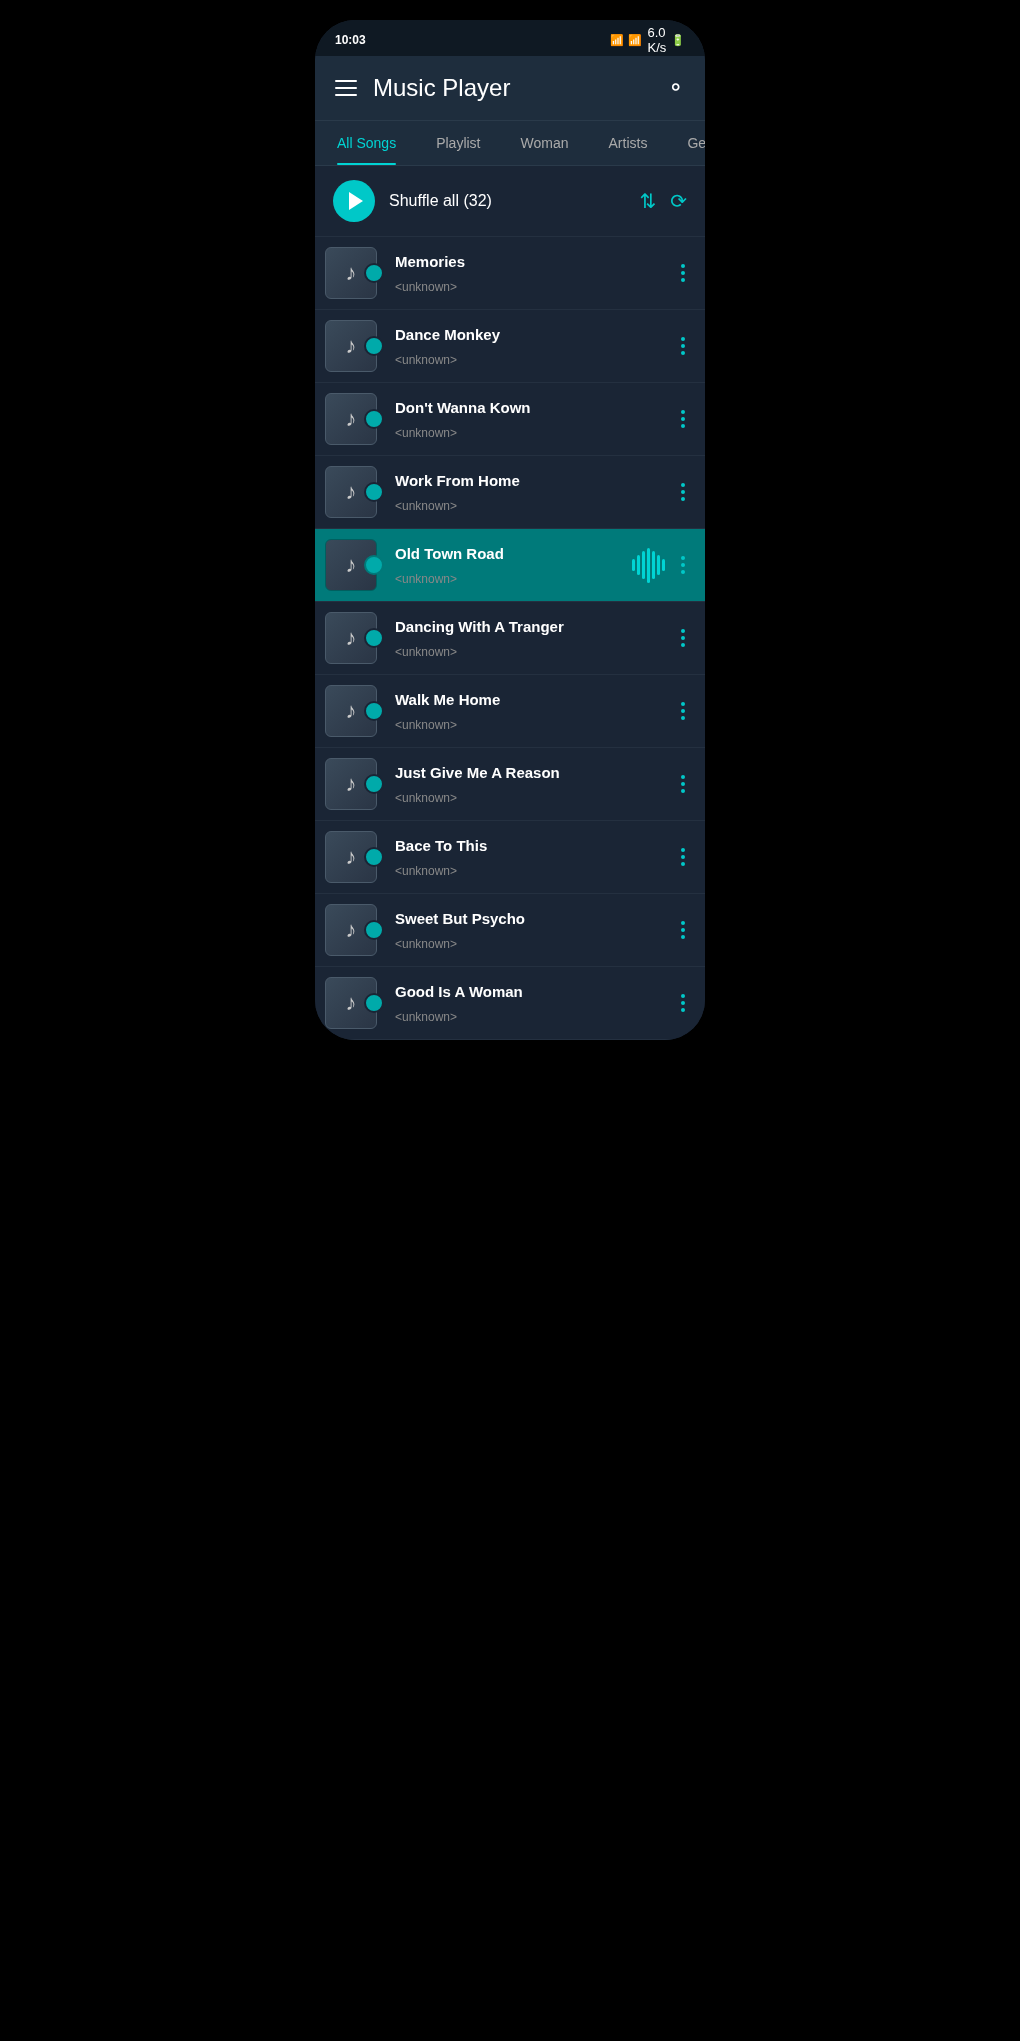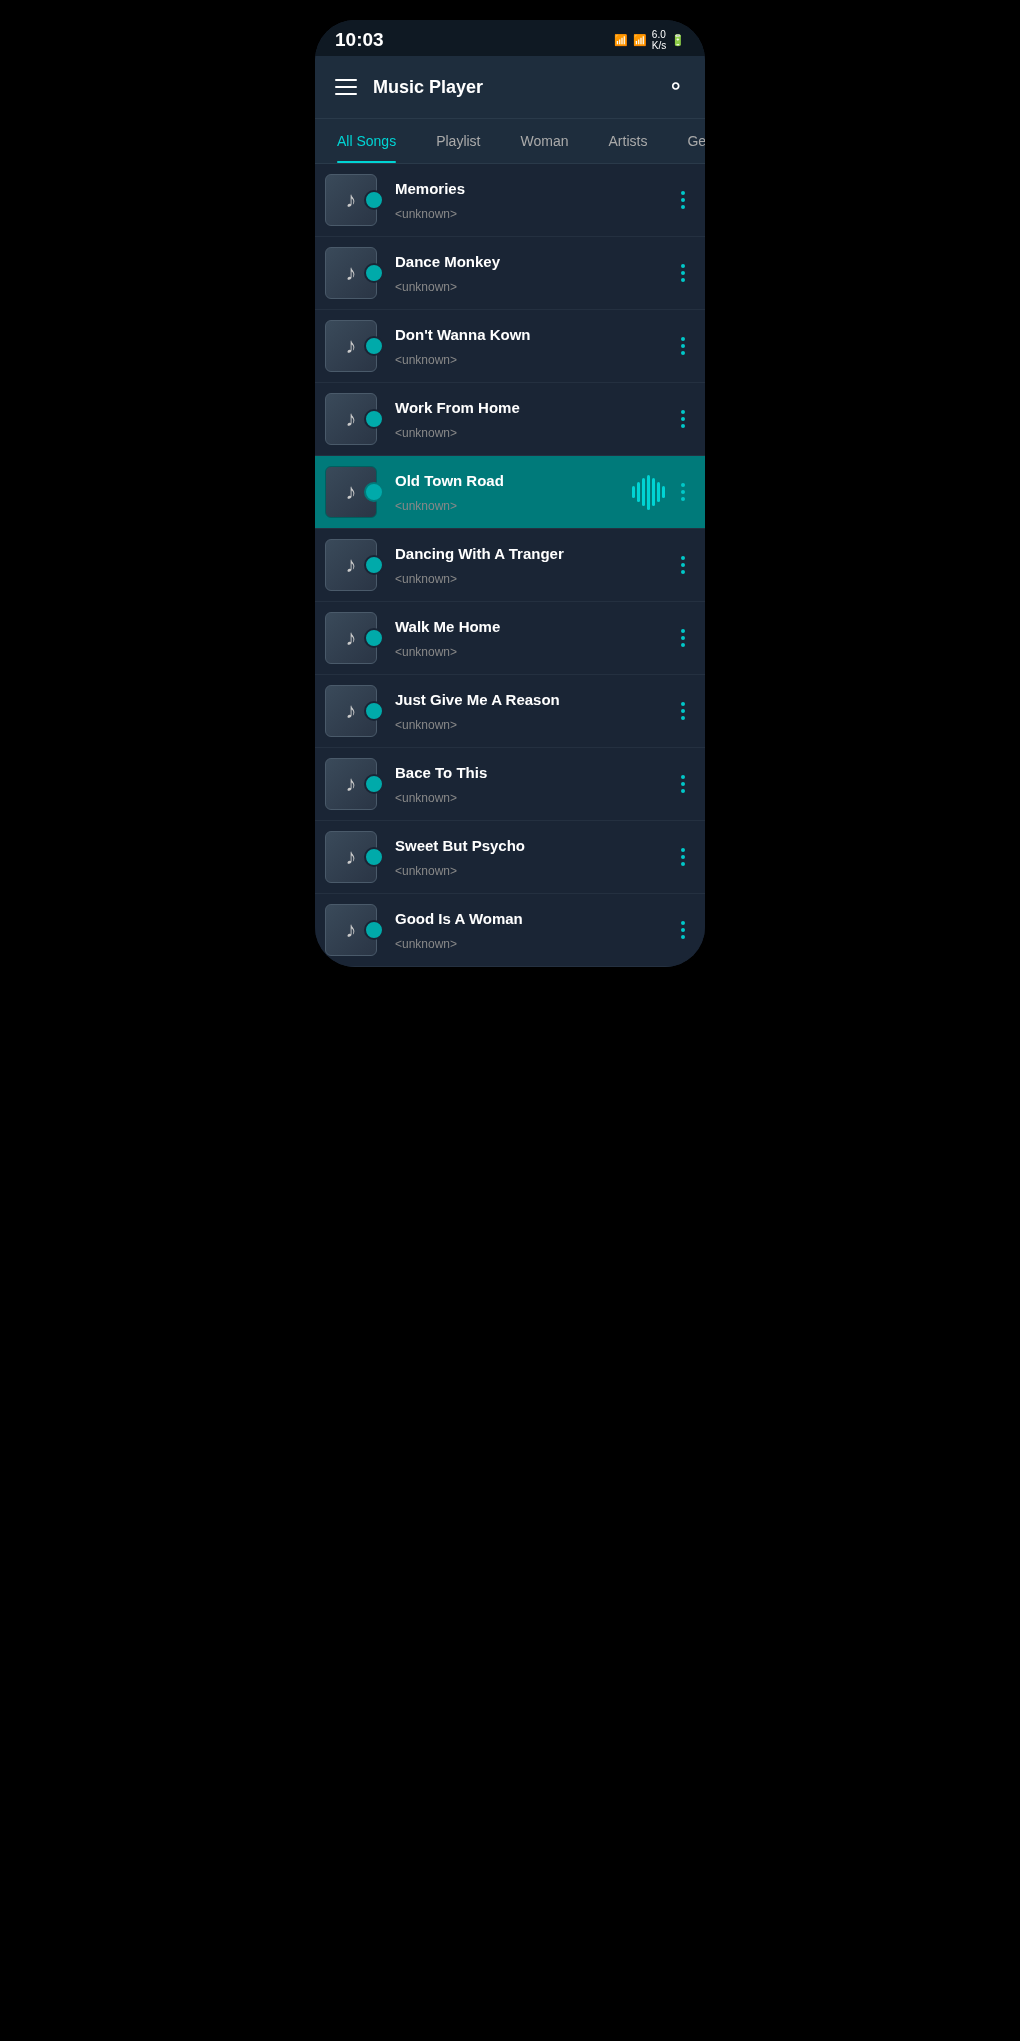--- a/index.html
+++ b/index.html
@@ -28,21 +28,21 @@
       background: #0f1923;
       display: flex;
       justify-content: space-between;
       align-items: center;
       padding: 10px 20px 6px 20px;
       height: 36px;
     }
 
     .status-time {
       color: #fff;
-      font-size: 19px;
+      font-size: 12px;
       font-weight: 600;
     }
 
     .status-icons {
       display: flex;
       align-items: center;
       gap: 5px;
     }
 
     .status-icons span {
@@ -76,22 +76,22 @@
     .hamburger span {
       display: block;
       width: 22px;
       height: 2px;
       background: #fff;
       border-radius: 2px;
     }
 
     .header-title {
       color: #fff;
-      font-size: 18px;
-      font-weight: 700;
+      font-size: 24px;
+      font-weight: 400;
       text-align: center;
     }
 
     .search-icon-btn {
       color: #fff;
       font-size: 22px;
       cursor: pointer;
       background: none;
       border: none;
     }
@@ -302,21 +302,21 @@
 </head>
 <body>
 
 <div class="phone-container">
 
   <div class="status-bar">
     <span class="status-time">10:03</span>
     <div class="status-icons">
       <span>📶</span>
       <span>📶</span>
-      <span style="font-size:10px;color:#fff;">6.0<br>K/s</span>
+      <span style="font-size:13px;color:#fff;">6.0<br>K/s</span>
       <span>🔋</span>
     </div>
   </div>
 
   <div class="header">
     <div class="header-left">
       <div class="hamburger">
         <span></span>
         <span></span>
         <span></span>
@@ -327,20 +327,28 @@
   </div>
 
   <div class="tabs">
     <div class="tab active">All Songs</div>
     <div class="tab">Playlist</div>
     <div class="tab">Woman</div>
     <div class="tab">Artists</div>
     <div class="tab">Genres</div>
   </div>
 
+  <div class="shuffle-row">
+    <div class="play-btn-circle"></div>
+    <span class="shuffle-label">Shuffle all (32)</span>
+    <div class="shuffle-icons">
+      <span class="shuffle-icon-btn">⇅</span>
+      <span class="shuffle-icon-btn">⟳</span>
+    </div>
+  </div>
 
   <div class="song-list">
 
     <div class="song-item">
       <div class="song-thumb">
         <span class="music-note">♪</span>
       </div>
       <div class="song-info">
         <div class="song-title">Memories</div>
         <div class="song-artist">&lt;unknown&gt;</div>

